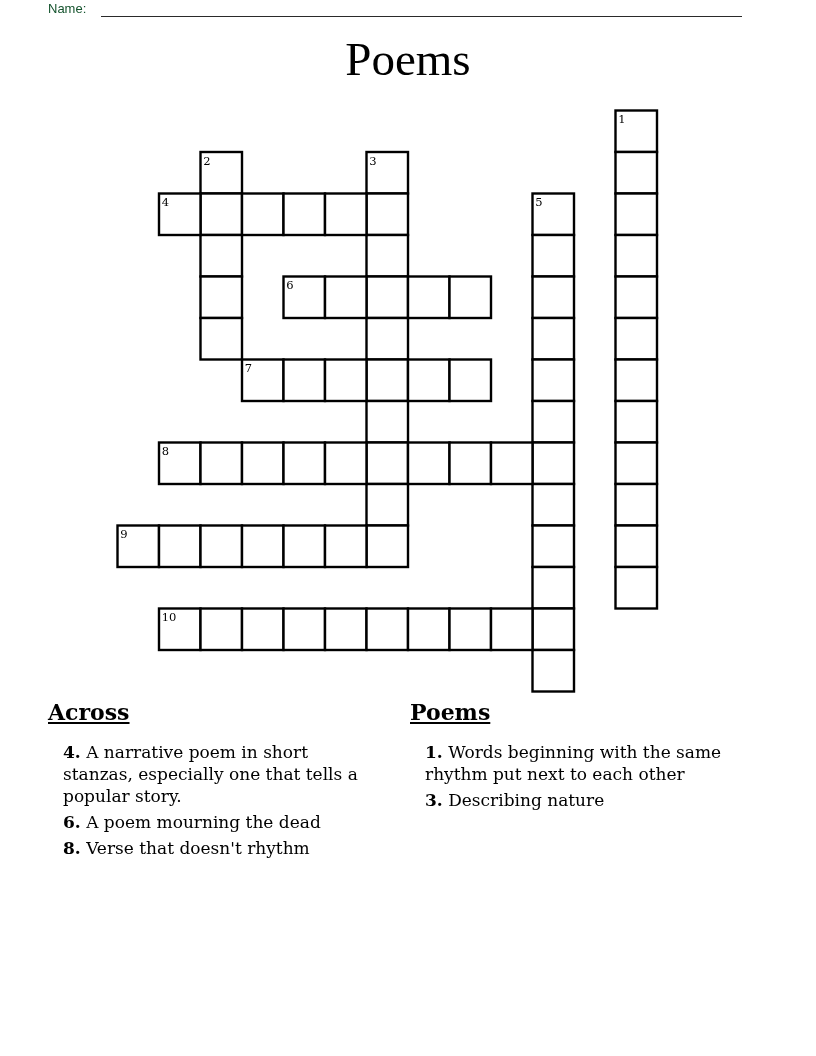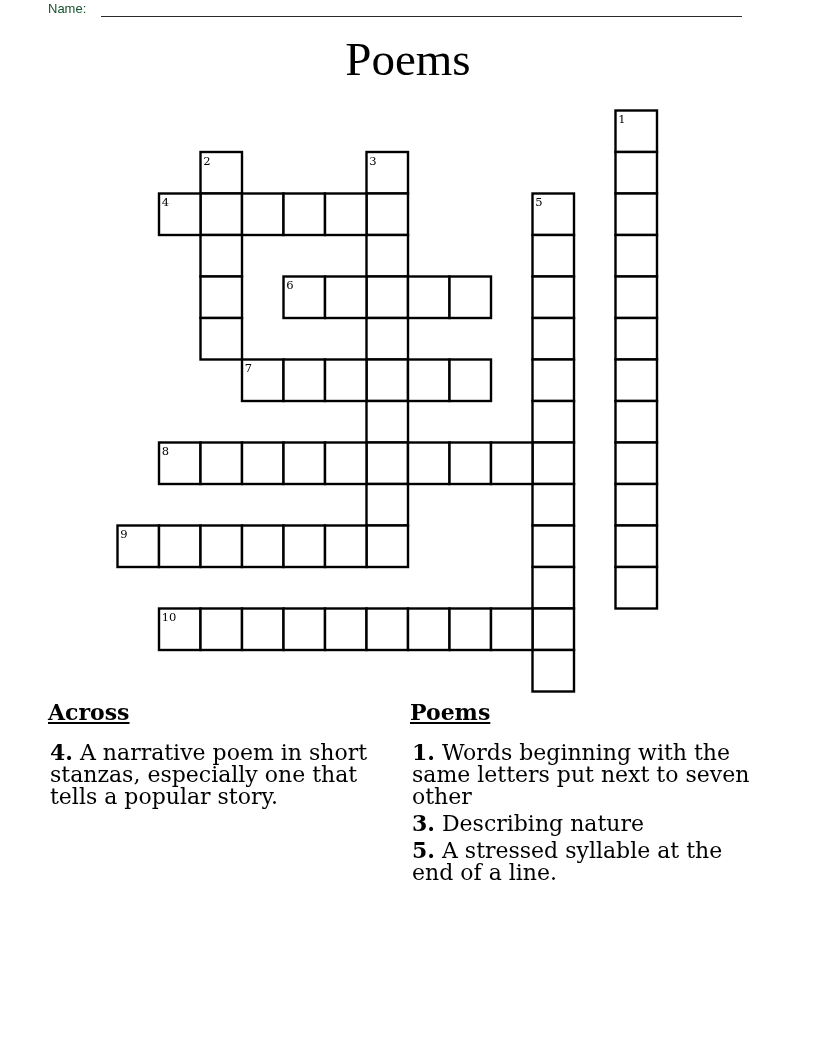--- a/index.html
+++ b/index.html
@@ -49,22 +49,22 @@
   .clue-col.across { left: 48px;  width: 322px; }
   .clue-col.down   { left: 410px; width: 348px; }
   .clue-heading {
     margin: 0 0 16px 0;
     font-size: 22px;
     font-weight: bold;
     text-decoration: underline;
     line-height: 26px;
   }
   .clue {
-    margin: 0 0 4px 2px;
-    font-size: 22px;
+    margin: 0 0 4px 15px;
+    font-size: 17px;
     line-height: 22px;
   }
   .clue b { font-weight: bold; }
 </style>
 </head>
 <body>
 
 <div class="page">
 
   <span class="name-label">Name:</span>
@@ -157,25 +157,26 @@
       <text x="127.3" y="261.5" font-family="&quot;DejaVu Serif&quot;, serif" font-size="11.5" fill="#000000">7</text>
       <text x="44.3" y="344.5" font-family="&quot;DejaVu Serif&quot;, serif" font-size="11.5" fill="#000000">8</text>
       <text x="2.8" y="427.5" font-family="&quot;DejaVu Serif&quot;, serif" font-size="11.5" fill="#000000">9</text>
       <text x="44.3" y="510.5" font-family="&quot;DejaVu Serif&quot;, serif" font-size="11.5" fill="#000000">10</text>
     </svg>
 
   <div class="clue-col across">
     <p class="clue-heading">Across</p>
     <div id="across-list">
         <p class="clue"><b>4.</b><span> A narrative poem in short stanzas, especially one that tells a popular story.</span></p>
+        <p class="clue"><b>6.</b><span> A poem mourning the dead</span></p>
+        <p class="clue"><b>8.</b><span> Verse that doesn't rhythm</span></p>
       </div>
   </div>
 
   <div class="clue-col down">
     <p class="clue-heading">Poems</p>
     <div id="down-list">
-        <p class="clue"><b>1.</b><span> Words beginning with the same letters put next to seven other</span></p>
+        <p class="clue"><b>1.</b><span> Words beginning with the same rhythm put next to each other</span></p>
         <p class="clue"><b>3.</b><span> Describing nature</span></p>
-        <p class="clue"><b>5.</b><span> A stressed syllable at the end of a line.</span></p>
       </div>
   </div>
 
 </div>
 
 </body></html>

